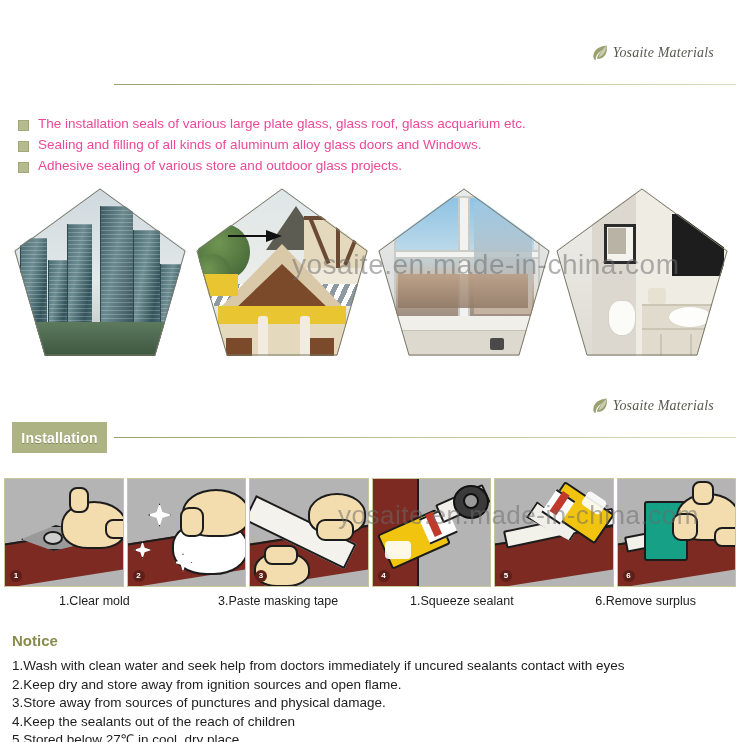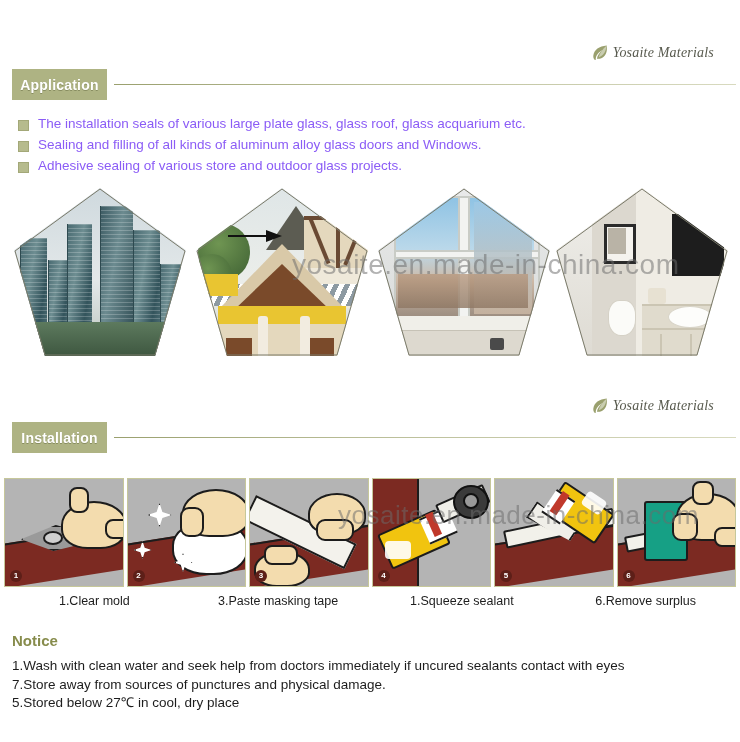--- a/index.html
+++ b/index.html
@@ -46,21 +46,21 @@
   .bullets { position: absolute; left: 18px; top: 115px; width: 700px; }
   .bullet-row {
     display: flex; align-items: flex-start; gap: 9px;
     margin-bottom: 4px;
   }
   .bullet-sq {
     width: 9px; height: 9px; margin-top: 5px; flex: 0 0 9px;
     background: #b6bb8d;
     border: 1px solid #a3a878;
   }
-  .bullet-tx { font-size: 13.5px; line-height: 17px; color: #8b5cf6; }
+  .bullet-tx { font-size: 13.5px; line-height: 17px; color: #ec4899; }
 
   
   .pent-row { position: absolute; left: 0; top: 188px; width: 740px; height: 172px; }
   .pent {
     position: absolute; top: 0;
     width: 172px; height: 168px;
   }
   .pent-clip {
     width: 100%; height: 100%;
     clip-path: polygon(50% 0%, 100% 37%, 82% 100%, 18% 100%, 0% 37%);
@@ -184,21 +184,20 @@
 <body>
 
 <div class="section-head" style="top:69px;">
   <div class="brand">
     <svg class="leaf-icon" viewBox="0 0 24 24">
       <path d="M20 3C11 4 5 8 4 15c-.3 2 .4 4 1.6 5.2.5.5 1.3.2 1.3-.5 0-4.8 3.4-9.3 8.6-11.4-4 2.7-6.6 6.4-7.2 10.6 5.8 1 11.2-3.3 11.9-10.2.2-1.9.1-3.8-.2-5.7z" fill="#9aa06e"></path>
       <path d="M20 3c-5 4.3-8.3 9-9.7 14.3 3.9-1.2 7-4.6 8.4-8.6.6-1.8 1-3.8 1.3-5.7z" fill="#c9cdb0"></path>
     </svg>
     <span class="brand-text">Yosaite Materials</span>
   </div>
-  <div class="head-badge">Application</div>
   <div class="head-rule"></div>
 </div>
 
 <div class="bullets">
   <div class="bullet-row">
     <span class="bullet-sq"></span>
     <span class="bullet-tx">The installation seals of various large plate glass, glass roof, glass acquarium etc.</span>
   </div>
   <div class="bullet-row">
     <span class="bullet-sq"></span>
@@ -410,15 +409,17 @@
 <div class="captions">
   <div class="caption">1.Clear mold</div>
   <div class="caption">3.Paste masking tape</div>
   <div class="caption">1.Squeeze sealant</div>
   <div class="caption">6.Remove surplus</div>
 </div>
 
 <div class="notice-title">Notice</div>
 <div class="notice-list">
   <div class="notice-line">1.Wash with clean water and seek help from doctors immediately if uncured sealants contact with eyes</div>
-  <div class="notice-line">7.Store away from sources of punctures and physical damage.</div>
+  <div class="notice-line">2.Keep dry and store away from ignition sources and open flame.</div>
+  <div class="notice-line">3.Store away from sources of punctures and physical damage.</div>
+  <div class="notice-line">4.Keep the sealants out of the reach of children</div>
   <div class="notice-line">5.Stored below 27℃ in cool, dry place</div>
 </div>
 
 </body></html>

